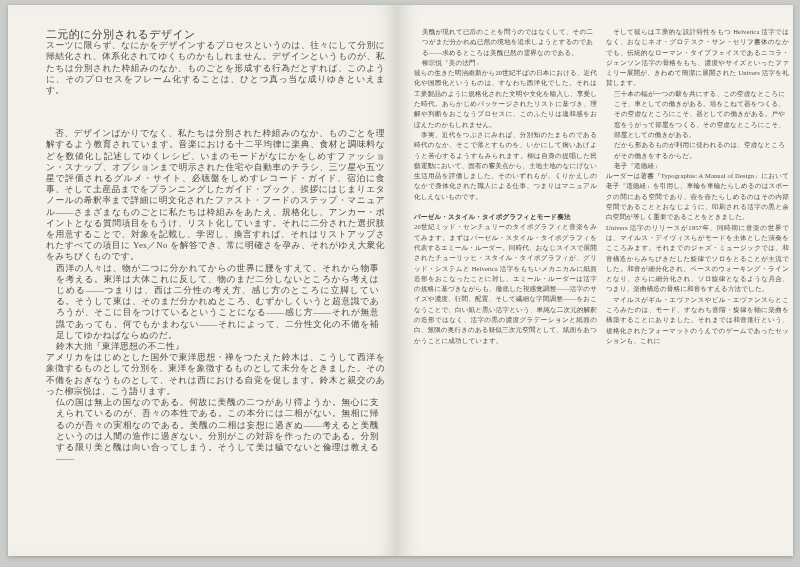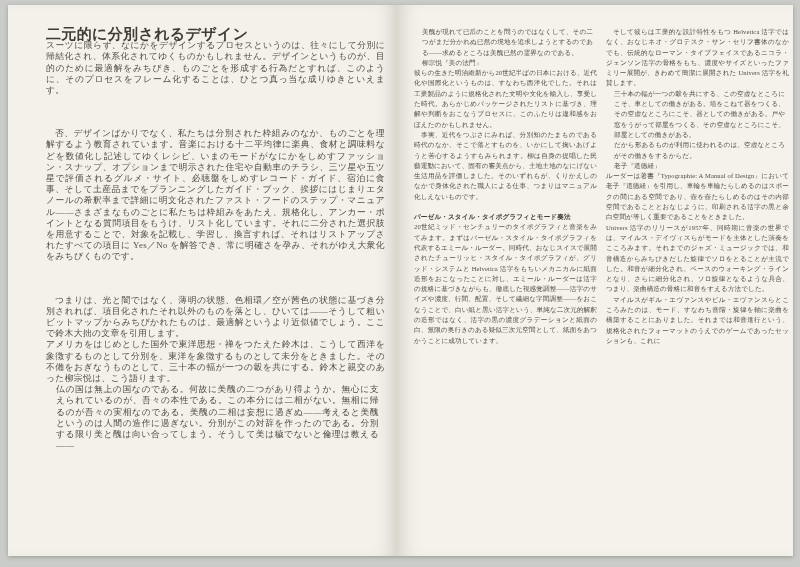--- a/index.html
+++ b/index.html
@@ -30,21 +30,21 @@
     background:#f4f2eb;
     padding:22px 10px 0 16px;
     box-shadow:inset 16px 0 20px -14px rgba(80,75,65,.25);
     display:flex;gap:9px;
   }
   
   .lp{
     font-size:8.8px;line-height:11.2px;letter-spacing:.35px;
     text-align:justify;
   }
-  .lp .h{margin:13px 0 0 0;font-size:15px;font-weight:bold;color:#3f3c36;}
+  .lp .h{margin:13px 0 0 0;font-size:11px;font-weight:normal;color:#3f3c36;}
   .lp .h.first{margin-top:0;}
   .lp p{margin:0;}
   .lp p.ind{text-indent:9px;margin-top:32px;}
   .lp .quote{margin:0 6px 0 10px;}
   .lp .attr{margin:0 0 0 10px;}
   
   .col{
     width:183px;flex:0 0 183px;
     font-size:6.6px;line-height:10.3px;letter-spacing:.1px;
     text-align:justify;
@@ -55,24 +55,25 @@
   .col .quote{margin:0 4px 0 8px;}
   .col .attr{margin:0 0 0 8px;}
 </style>
 </head>
 <body>
 
 <div class="book">
 
   <div class="page page-left lp">
     <h2 class="h first">二元的に分別されるデザイン</h2>
-    <p>スーツに限らず、なにかをデザインするプロセスというのは、往々にして分別に帰結化され、体系化されてゆくものかもしれません。デザインというものが、目的のために最適解をみちびき、ものごとを形成する行為だとすれば、このように、そのプロセスをフレーム化することは、ひとつ真っ当な成りゆきといえます。</p>
+    <p>スーツに限らず、なにかをデザインするプロセスというのは、往々にして分別に帰結化され、体系化されてゆくものかもしれません。デザインというものが、私たちは分別された枠組みのなか、ものごとを形成する行為だとすれば、このように、そのプロセスをフレーム化することは、ひとつ真っ当な成りゆきといえます。</p>
     <p class="ind">否、デザインばかりでなく、私たちは分別された枠組みのなか、ものごとを理解するよう教育されています。音楽における十二平均律に楽典、食材と調味料などを数値化し記述してゆくレシピ、いまのモードがなにかをしめすファッション・スナップ、オプションまで明示された住宅や自動車のチラシ、三ツ星や五ツ星で評価されるグルメ・サイト、必聴盤をしめすレコード・ガイド、宿泊に食事、そして土産品までをプランニングしたガイド・ブック、挨拶にはじまりエタノールの希釈率まで詳細に明文化されたファスト・フードのステップ・マニュアル——さまざまなものごとに私たちは枠組みをあたえ、規格化し、アンカー・ポイントとなる質問項目をもうけ、リスト化しています。それに二分された選択肢を用意することで、対象を記載し、学習し、換言すれば、それはリストアップされたすべての項目に Yes／No を解答でき、常に明確さを孕み、それがゆえ大衆化をみちびくものです。</p>
-    <p class="ind">つまりは、光と闇ではなく、薄明の状態、色相環／空が茜色の状態に基づき分別されれば、項目化されたそれ以外のものを落とし、ひいては——そうして粗いビットマップからみちびかれたものは、最適解というより近似値でしょう。ここで鈴木大拙の文章を引用します。</p>
-    <p>アメリカをはじめとした国外で東洋思想・禅をつたえた鈴木は、こうして西洋を象徴するものとして分別を、東洋を象徴するものとして未分をときました。その不備をおぎなうものとして、三十本の輻が一つの轂を共にする。鈴木と親交のあった柳宗悦は、こう語ります。</p>
+    <p class="quote">西洋の人々は、物が二つに分かれてからの世界に腰をすえて、それから物事を考える。東洋は大体これに反して、物のまだ二分しないところから考えはじめる——つまりは、西は二分性の考え方、感じ方のところに立脚している。そうして東は、そのまだ分かれぬところ、むずかしくいうと超意識であろうが、そこに目をつけているということになる——感じ方——それが無意識であっても、何でもかまわない——それによって、二分性文化の不備を補足してゆかねばならぬのだ。</p>
+    <p class="attr">鈴木大拙『東洋思想の不二性』</p>
+    <p>アメリカをはじめとした国外で東洋思想・禅をつたえた鈴木は、こうして西洋を象徴するものとして分別を、東洋を象徴するものとして未分をときました。その不備をおぎなうものとして、それは西における自覚を促します。鈴木と親交のあった柳宗悦は、こう語ります。</p>
     <p class="quote">仏の国は無上の国なのである。何故に美醜の二つがあり得ようか。無心に支えられているのが、吾々の本性である。この本分には二相がない。無相に帰るのが吾々の実相なのである。美醜の二相は妄想に過ぎぬ——考えると美醜というのは人間の造作に過ぎない。分別がこの対辞を作ったのである。分別する限り美と醜は向い合ってしまう。そうして美は穢でないと倫理は教える——</p>
   </div>
 
   <div class="page page-right">
     <div class="col">
       <p class="quote">美醜が現れて已后のことを問うのではなくして、その二つがまだ分かれぬ已然の境地を追求しようとするのである——求めるところは美醜已然の霊界なのである。</p>
       <p class="attr">柳宗悦『美の法門』</p>
       <p>彼らの生きた明治維新から20世紀半ばの日本における、近代化や国際化というものは、すなわち西洋化でした。それは工業製品のように規格化された文明や文化を輸入し、享受した時代。あらかじめパッケージされたリストに基づき、理解や判断をおこなうプロセスに、このふたりは違和感をおぼえたのかもしれません。</p>
       <p class="ind">事実、近代をつぶさにみれば、分別知のたまものである時代のなか、そこで落とすものを、いかにして掬いあげようと苦心するようすもみられます。柳は自身の提唱した民藝運動において、固有の審美点から、土地土地のなにげない生活用品を評価しました。そのいずれもが、くりかえしのなかで身体化された職人による仕事、つまりはマニュアル化しえないものです。</p>
       <h2 class="h">バーゼル・スタイル・タイポグラフィとモード奏法</h2>

